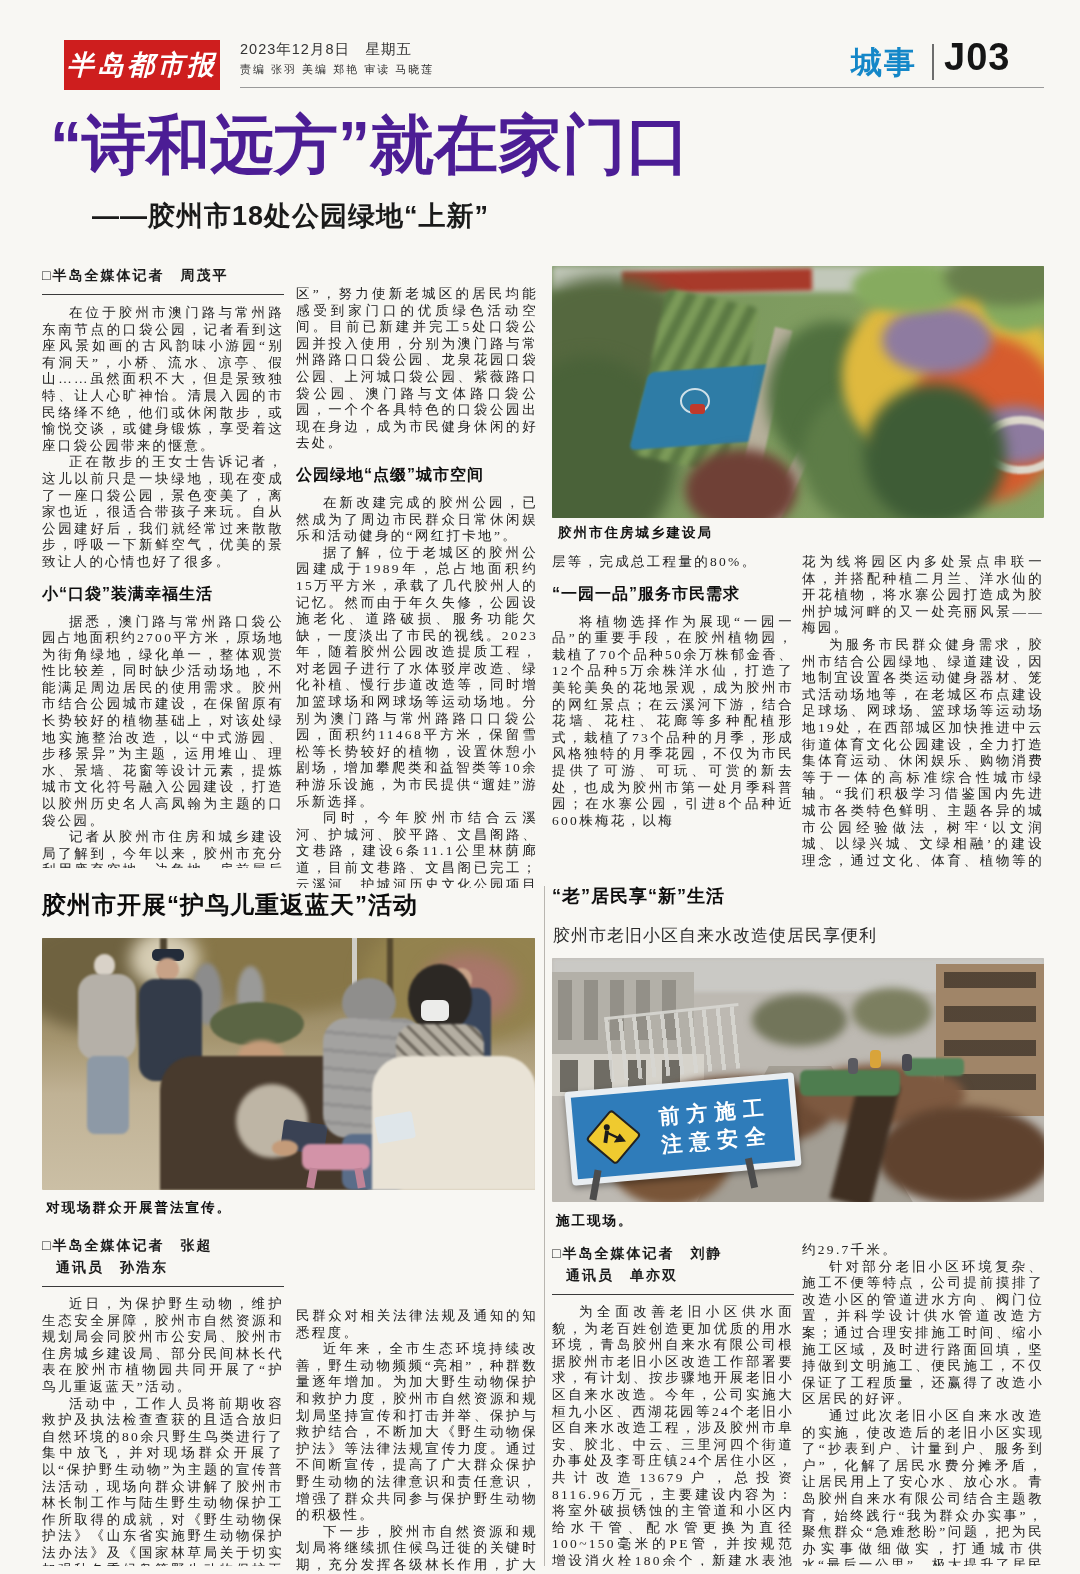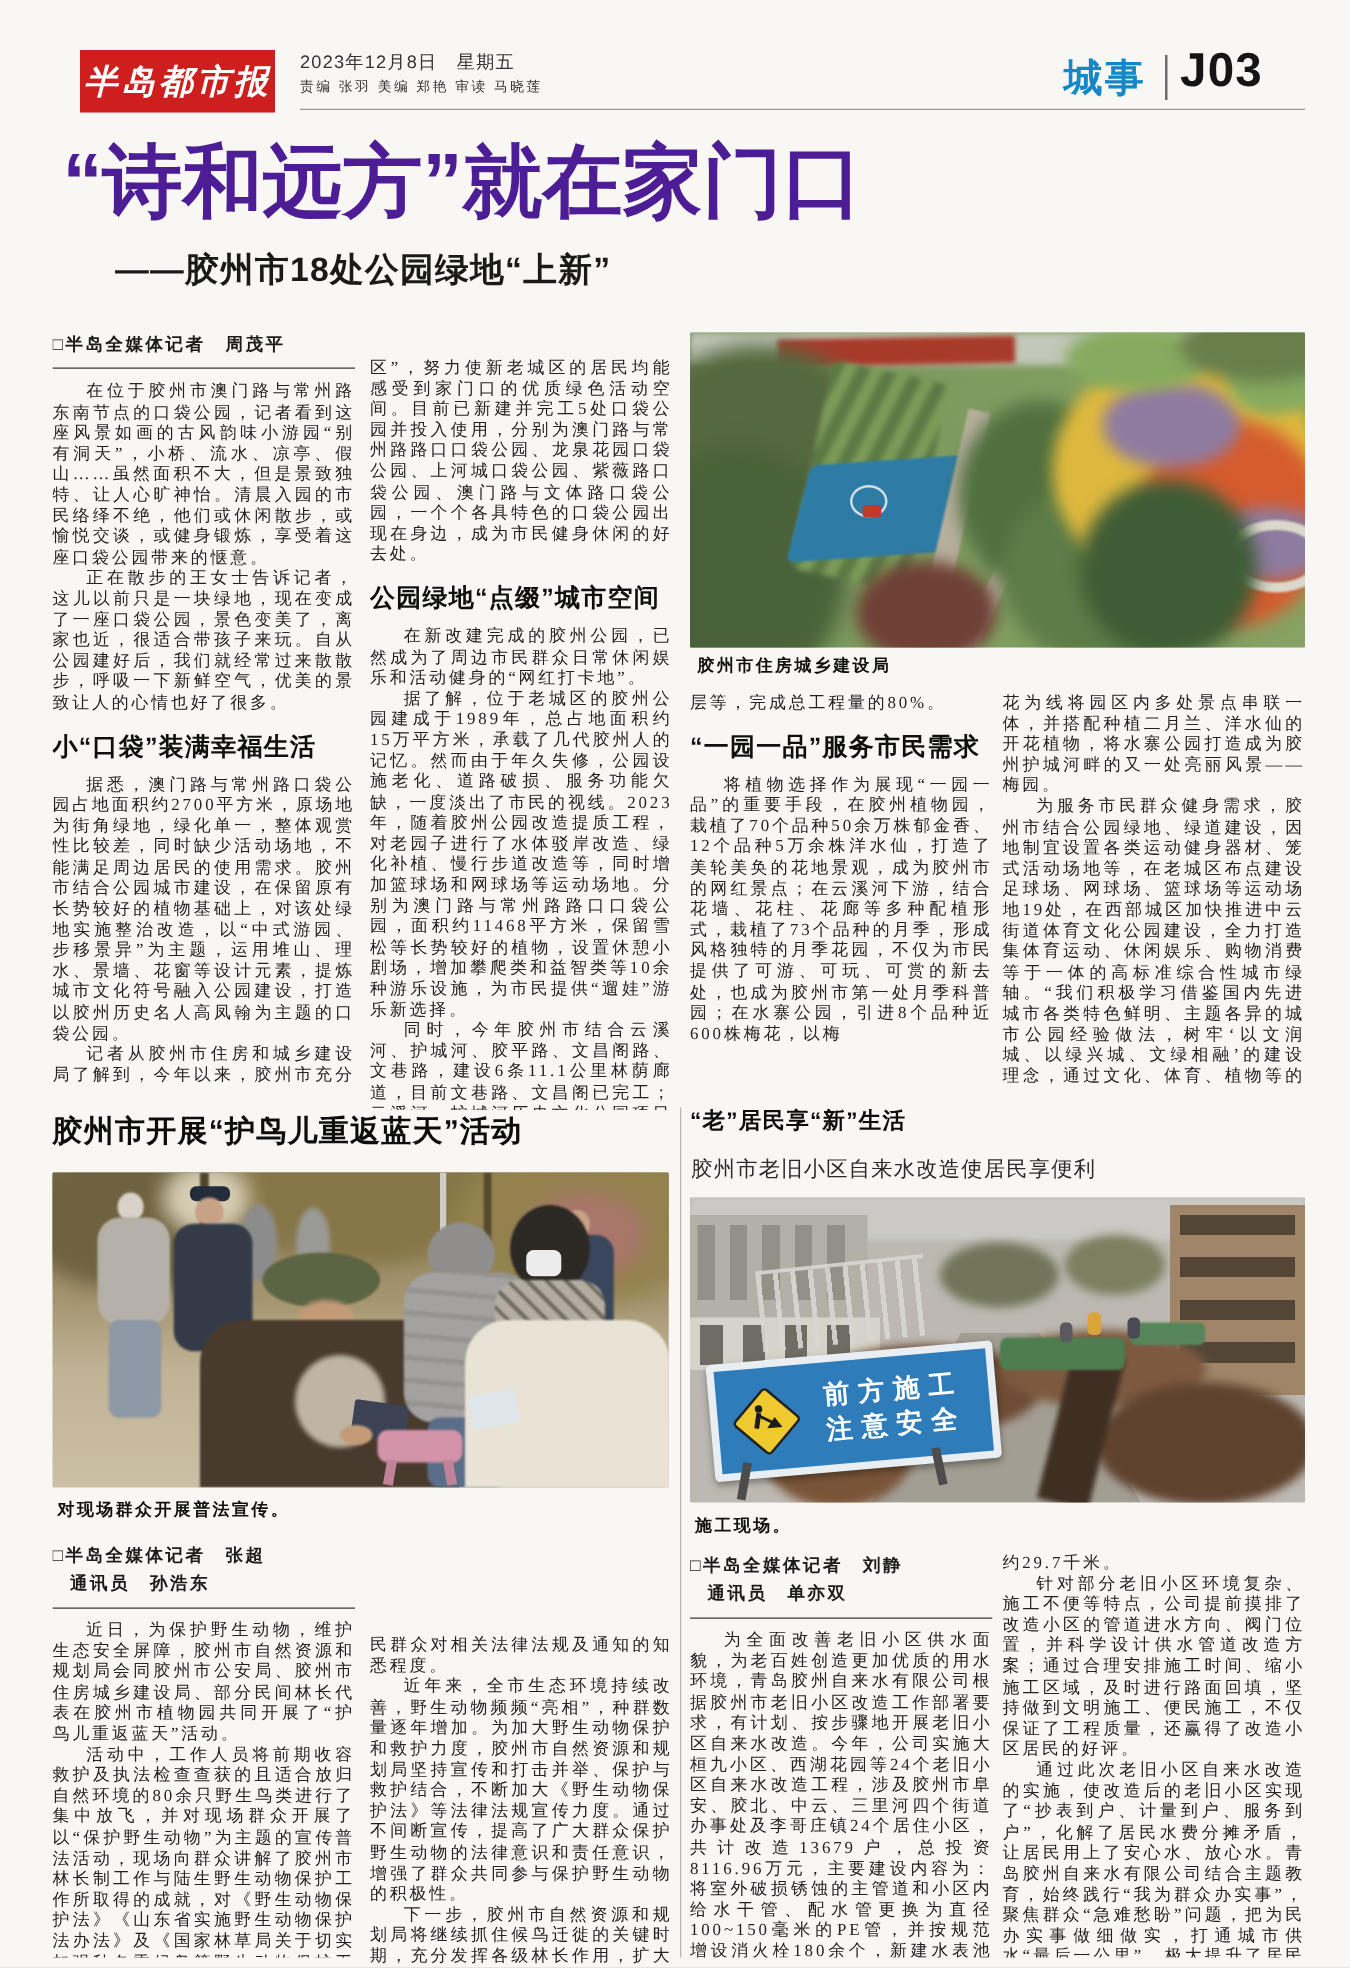--- a/index.html
+++ b/index.html
@@ -27,21 +27,21 @@
   .headline{left:50px;top:102px;width:980px;font-family:"Liberation Sans","DejaVu Sans",sans-serif;
         font-weight:900;font-size:64px;line-height:1.35;color:#4c1d95;letter-spacing:0px;}
   .subheadline{left:92px;top:198px;font-family:"Liberation Sans","DejaVu Sans",sans-serif;
         font-weight:600;font-size:27px;color:#1a1a1a;letter-spacing:1px;}
 
   
   .col{position:absolute;width:242px;overflow:hidden;text-align:justify;}
   .col p{margin:0;font-size:13.5px;line-height:16.6px;letter-spacing:2.3px;color:#222;}
   .col p.ind{text-indent:2em;}
   .colhead{font-family:"Liberation Sans","DejaVu Sans",sans-serif;font-weight:900;
-        font-size:20px;letter-spacing:1px;color:#0f0f0f;margin:13px 0 9px 0;}
+        font-size:16px;letter-spacing:1px;color:#0f0f0f;margin:13px 0 9px 0;}
   .byline1{font-weight:bold;font-size:14px;letter-spacing:2px;padding:1px 0 9px 0;
         border-bottom:1.5px solid #3a3a3a;margin-bottom:10px;}
   .byline2{font-weight:bold;font-size:14px;letter-spacing:2px;line-height:22px;
         padding:1px 0 7px 0;border-bottom:1.5px solid #3a3a3a;margin-bottom:9px;}
   .byline2 .l2{padding-left:14px;}
   .caption{position:absolute;font-weight:bold;font-size:13.5px;letter-spacing:2px;color:#111;}
 
   .sec-head{position:absolute;font-family:"Liberation Sans","DejaVu Sans",sans-serif;
         font-weight:900;color:#0d0d0d;}
   .birds-head{left:42px;top:889px;font-size:24px;letter-spacing:1px;}

